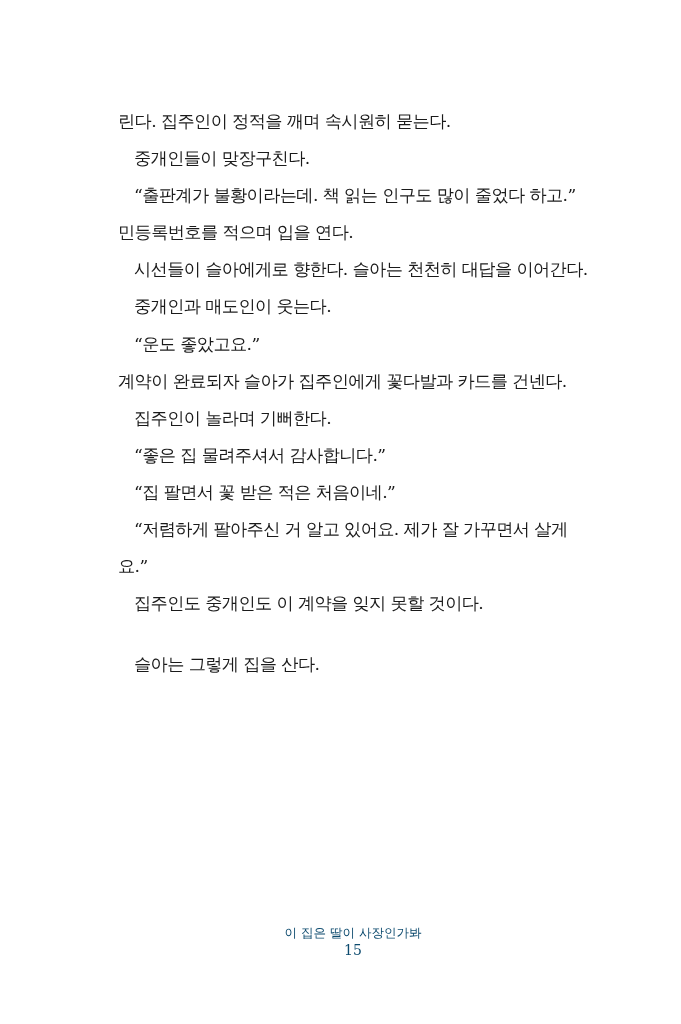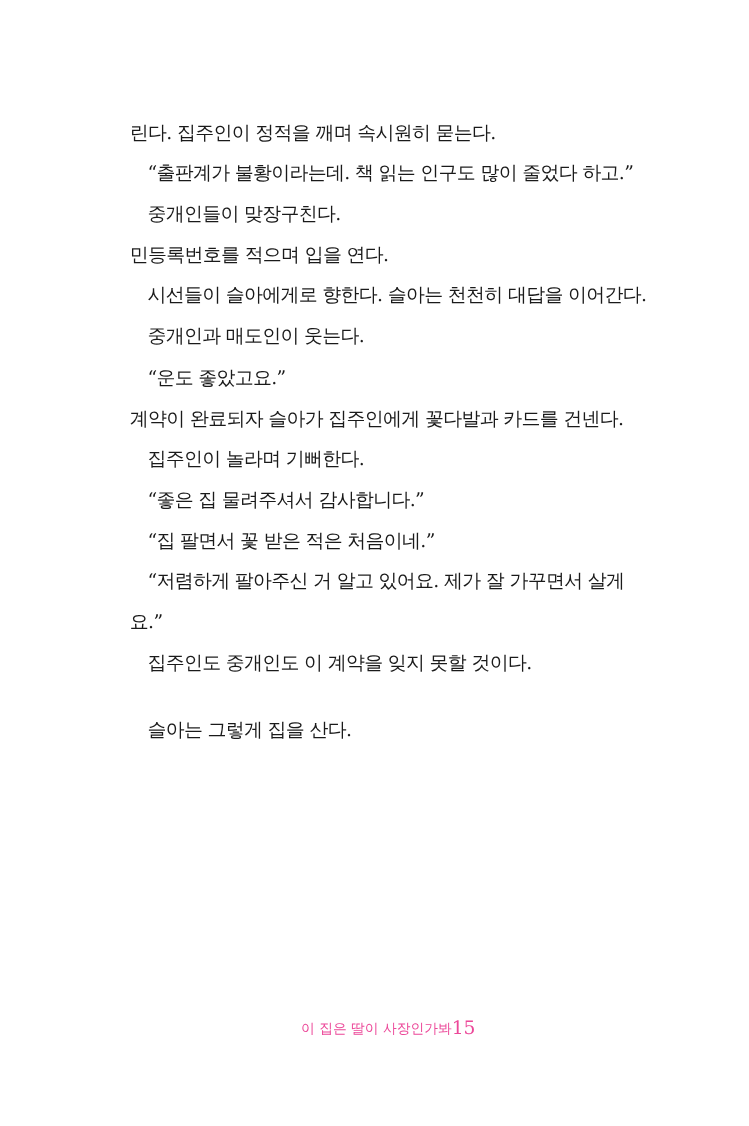--- a/index.html
+++ b/index.html
@@ -12,32 +12,32 @@
     position: absolute; left: 118px; top: 103px; width: 472px;
   }
   .line {
     height: 37.1px; line-height: 37.1px; font-size: 17.2px;
     white-space: nowrap; letter-spacing: -0.6px;
   }
   .indent { padding-left: 16px; }
   .blank { height: 24px; }
   .footer {
     position: absolute; left: 118px; top: 925px; width: 470px;
-    font-size: 12.5px; display: flex; justify-content: center;
-    align-items: center; color: #ec4899;
+    font-size: 12.5px; display: flex; justify-content: flex-end;
+    align-items: center; color: #0c4a6e; flex-direction: column;
   }
-  .footer .num { font-size: 17px; }
+  .footer .num { font-size: 14px; }
 </style>
 </head>
 <body>
 
 <div class="page">
   <div class="line">린다. 집주인이 정적을 깨며 속시원히 묻는다.</div>
+  <div class="line indent">중개인들이 맞장구친다.</div>
   <div class="line indent">“출판계가 불황이라는데. 책 읽는 인구도 많이 줄었다 하고.”</div>
-  <div class="line indent">중개인들이 맞장구친다.</div>
   <div class="line">민등록번호를 적으며 입을 연다.</div>
   <div class="line indent">시선들이 슬아에게로 향한다. 슬아는 천천히 대답을 이어간다.</div>
   <div class="line indent">중개인과 매도인이 웃는다.</div>
   <div class="line indent">“운도 좋았고요.”</div>
   <div class="line">계약이 완료되자 슬아가 집주인에게 꽃다발과 카드를 건넨다.</div>
   <div class="line indent">집주인이 놀라며 기뻐한다.</div>
   <div class="line indent">“좋은 집 물려주셔서 감사합니다.”</div>
   <div class="line indent">“집 팔면서 꽃 받은 적은 처음이네.”</div>
   <div class="line indent">“저렴하게 팔아주신 거 알고 있어요. 제가 잘 가꾸면서 살게</div>
   <div class="line">요.”</div>

